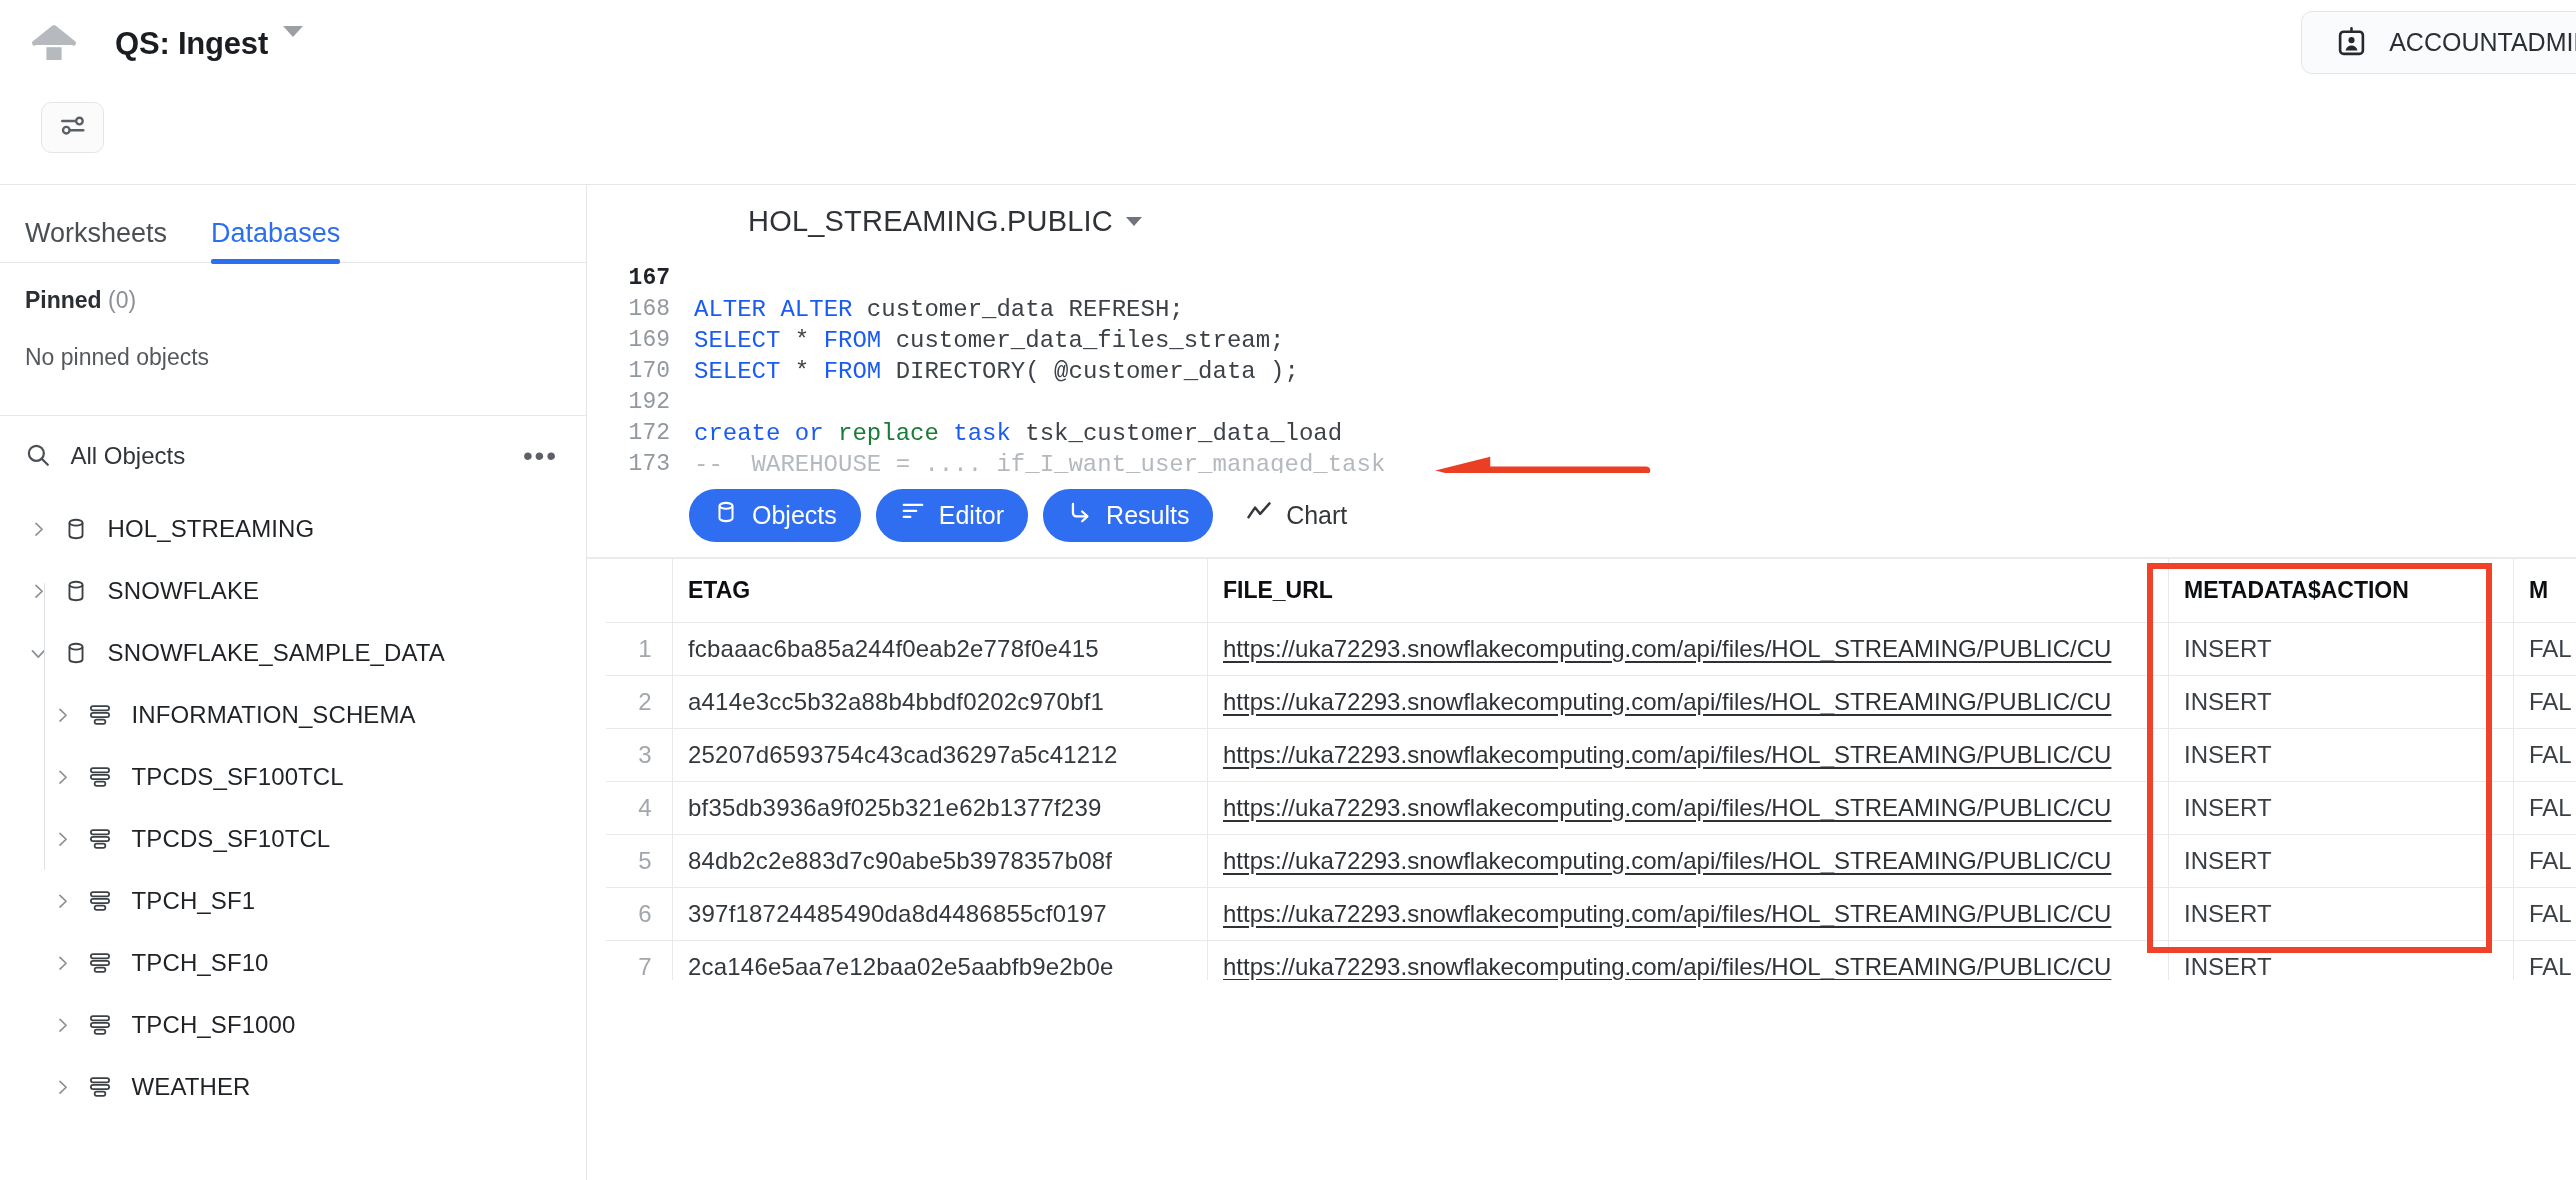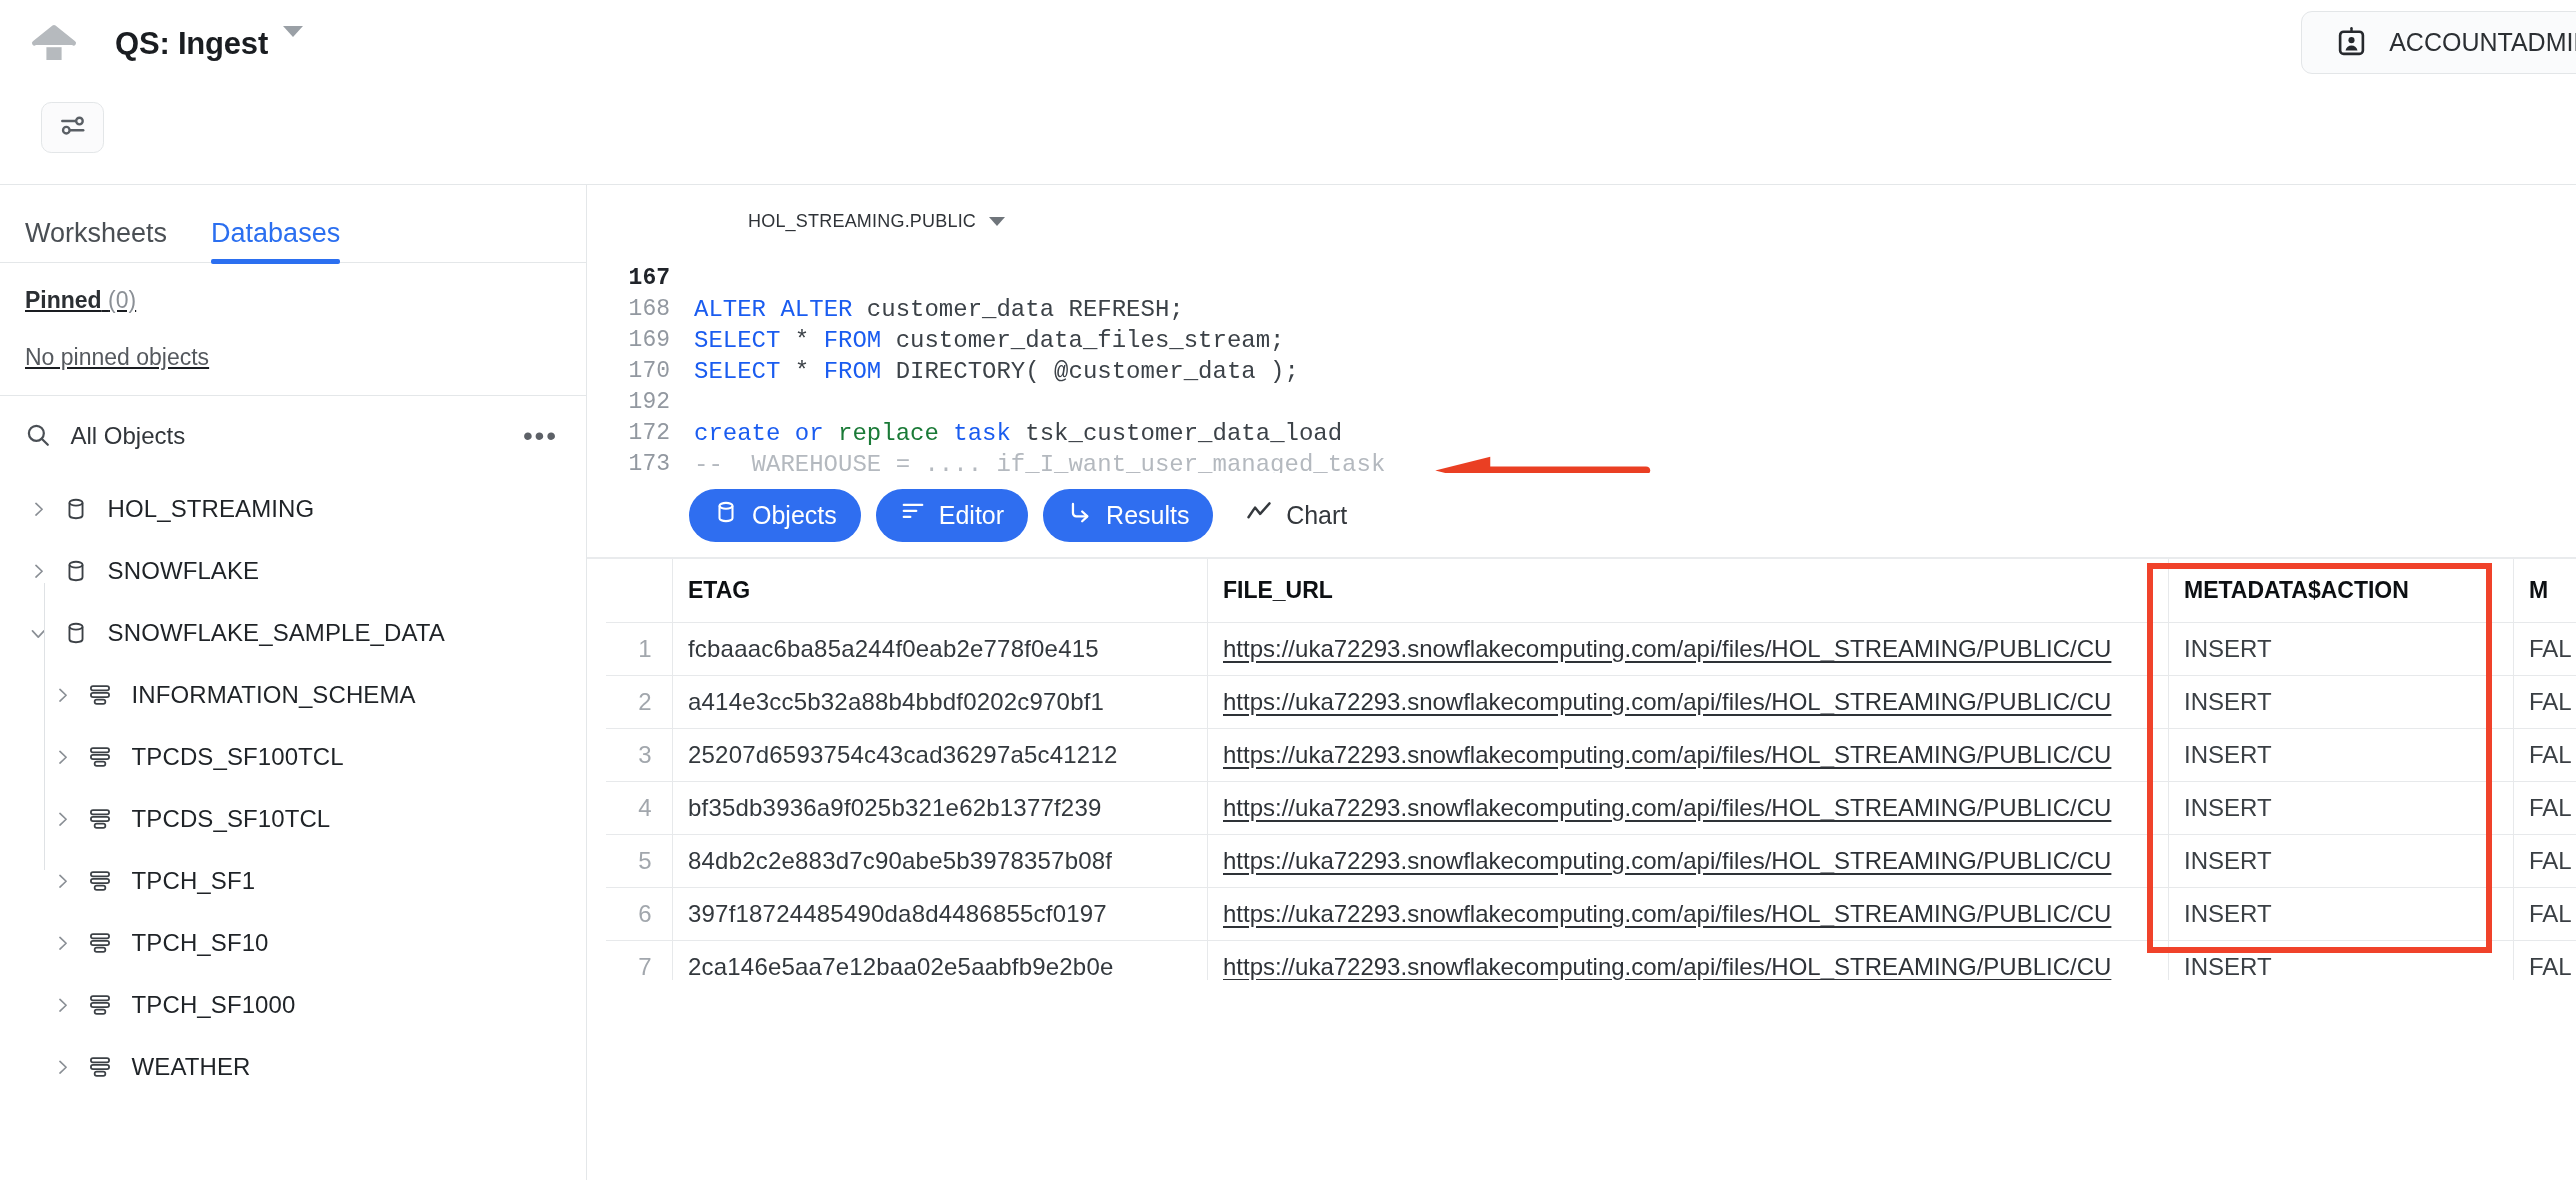--- a/index.html
+++ b/index.html
@@ -65,21 +65,21 @@
   .side-tab {
     font-size: 27px; font-weight: 400; color: #4a4f54;
     padding-bottom: 15px; position: relative; line-height: 1; text-align: right;
   }
   .side-tab.active { color: #2b6ff0; font-weight: 500; }
   .side-tab.active::after {
     content: ""; position: absolute; left: 0; right: 0; bottom: -1.9px;
     height: 4.6px; background: #2b6ff0; border-radius: 1.9px;
   }
   .pinned-block {
-    border-bottom: 1.4px solid #e4e7e9; padding: 24px 0 24px 25px; text-decoration: underline;
+    border-bottom: 1.4px solid #e4e7e9; padding: 24px 0 44px 25px;
   }
   .pinned-title { font-size: 23px; font-weight: 600; color: #2b2f33; }
   .pinned-title .cnt { font-weight: 400; color: #8b9096; }
   .pinned-empty { margin-top: 30px; font-size: 23px; color: #55595e; }
   .allobj-row {
     height: 80px; display: flex; align-items: center;
     padding: 0 28px 0 24px;
   }
   .allobj-label {
     margin-left: 18.5px; font-size: 24px; font-weight: 500; color: #31353a;
@@ -105,21 +105,21 @@
   }
 
   
   .main {
     position: absolute; left: 587px; top: 184px;
     width: 1989px; height: 996px;
     background: #ffffff; border-top: 1.4px solid #e4e7e9;
   }
   .ctx-row { height: 72px; display: flex; align-items: center;
     padding-left: 161px; }
-  .ctx-label { font-size: 18px; font-weight: 500; color: #2f3338;
+  .ctx-label { font-size: 29px; font-weight: 500; color: #2f3338;
     letter-spacing: 0.2px; }
   .ctx-caret { margin-left: 13px; width: 0; height: 0;
     border-left: 8.3px solid transparent; border-right: 8.3px solid transparent;
     border-top: 9.3px solid #6f757b; }
 
   
   .editor {
     position: relative;
     height: 216px; overflow: hidden;
     font-family: "Liberation Mono", "DejaVu Sans Mono", monospace;

